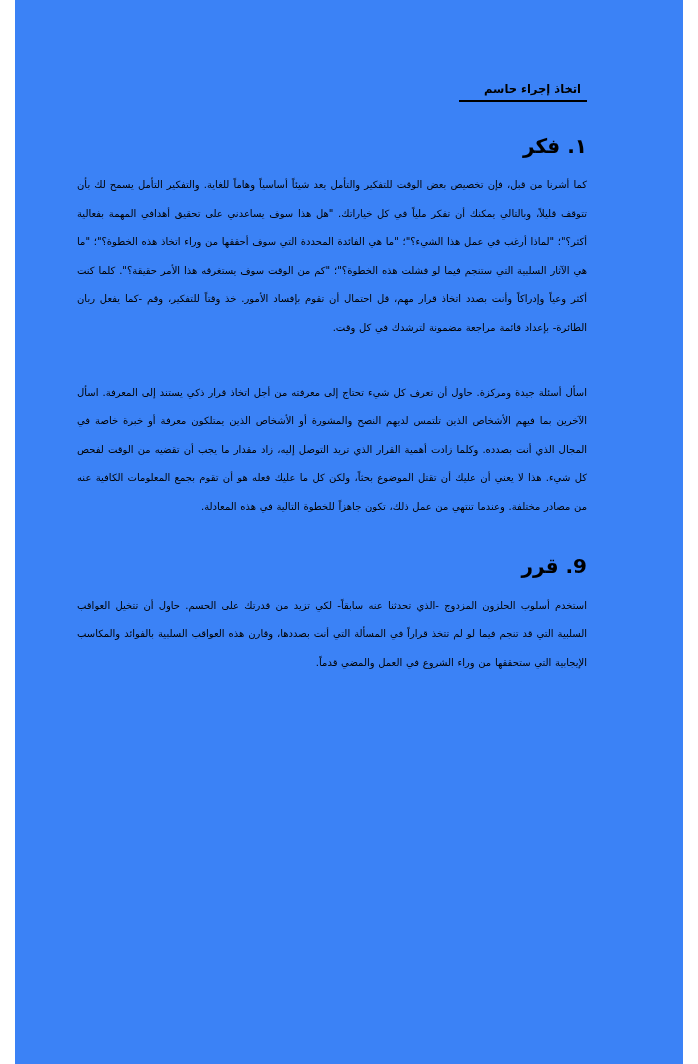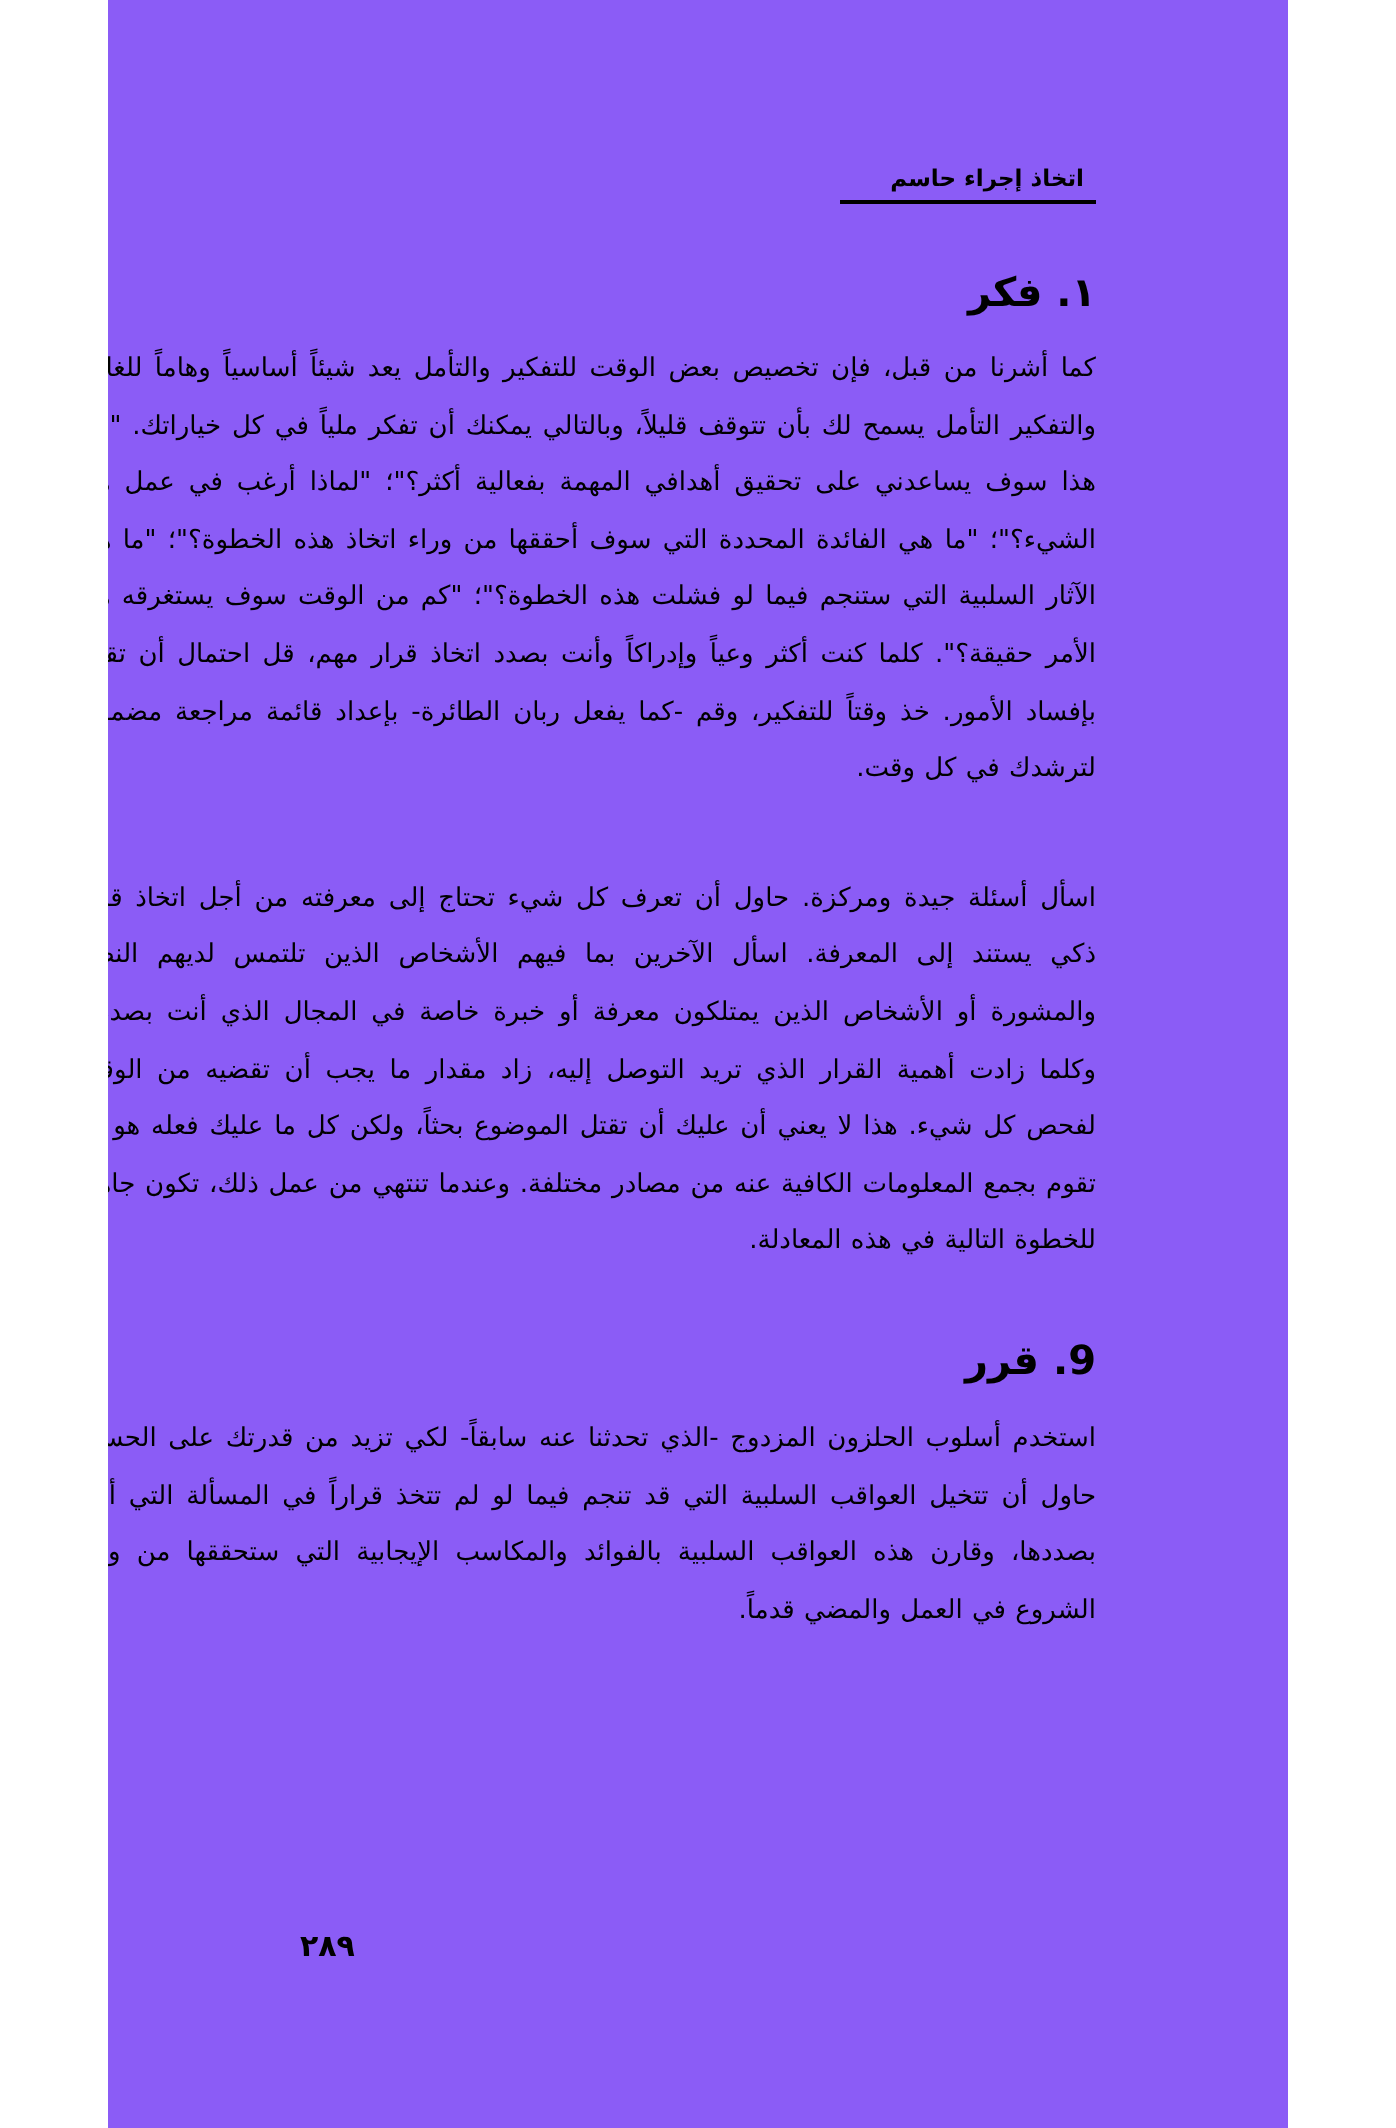--- a/index.html
+++ b/index.html
@@ -3,23 +3,23 @@
 <meta charset="utf-8">
 <style>
   html, body {
     margin: 0;
     padding: 0;
     background: #ffffff;
   }
 
   .page {
     position: relative;
-    width: 590px;
+    width: 668px;
     height: 1064px;
-    background: #8b5cf6;
+    background: #3b82f6;
     margin: 0 auto;
     overflow: hidden;
     font-family: "DejaVu Sans", "Liberation Sans", sans-serif;
     color: #000000;
     direction: rtl;
   }
 
   
   .running-head {
     position: absolute;
@@ -64,21 +64,21 @@
 
   .section-heading {
     font-size: 20px;
     font-weight: bold;
     line-height: 1.25;
     margin: 16px 0 12px 0;
     color: #000000;
   }
 
   .section-body {
-    font-size: 13px;
+    font-size: 10px;
     line-height: 28.6px;
     text-align: justify;
     text-align-last: right;
     margin: 0;
     color: #000000;
     word-spacing: 0.5px;
   }
 
   
   #section-think   { margin-top: 2px; }
@@ -128,17 +128,14 @@
       <p class="section-body">اسأل أسئلة جيدة ومركزة. حاول أن تعرف كل شيء تحتاج إلى معرفته من أجل اتخاذ قرار ذكي يستند إلى المعرفة. اسأل الآخرين بما فيهم الأشخاص الذين تلتمس لديهم النصح والمشورة أو الأشخاص الذين يمتلكون معرفة أو خبرة خاصة في المجال الذي أنت بصدده. وكلما زادت أهمية القرار الذي تريد التوصل إليه، زاد مقدار ما يجب أن تقضيه من الوقت لفحص كل شيء. هذا لا يعني أن عليك أن تقتل الموضوع بحثاً، ولكن كل ما عليك فعله هو أن تقوم بجمع المعلومات الكافية عنه من مصادر مختلفة. وعندما تنتهي من عمل ذلك، تكون جاهزاً للخطوة التالية في هذه المعادلة.</p>
     </div>
 
     <div class="section" id="section-decide">
       <h2 class="section-heading">9. قرر</h2>
       <p class="section-body">استخدم أسلوب الحلزون المزدوج -الذي تحدثنا عنه سابقاً- لكي تزيد من قدرتك على الحسم. حاول أن تتخيل العواقب السلبية التي قد تنجم فيما لو لم تتخذ قراراً في المسألة التي أنت بصددها، وقارن هذه العواقب السلبية بالفوائد والمكاسب الإيجابية التي ستحققها من وراء الشروع في العمل والمضي قدماً.</p>
     </div>
 
   </div>
 
-  <div class="folio">
-    <span class="folio-number">٢٨٩</span>
-  </div>
 
 </div>
 
 </body></html>

